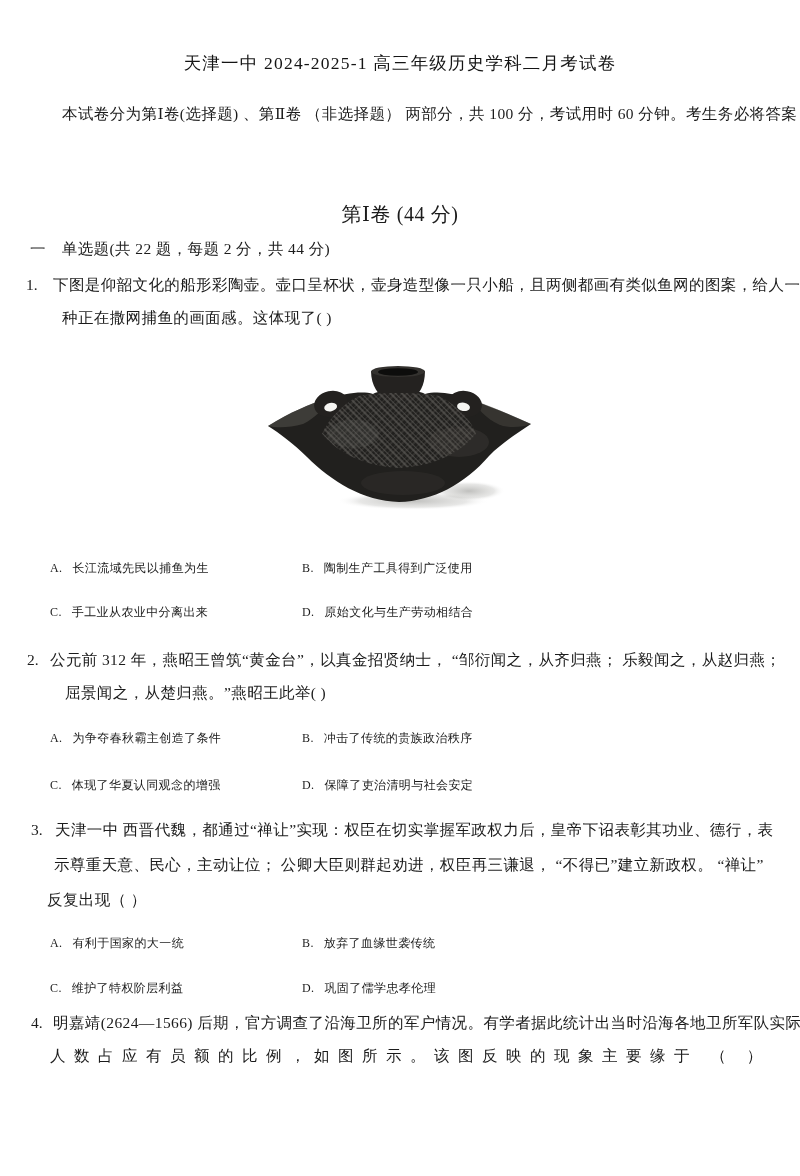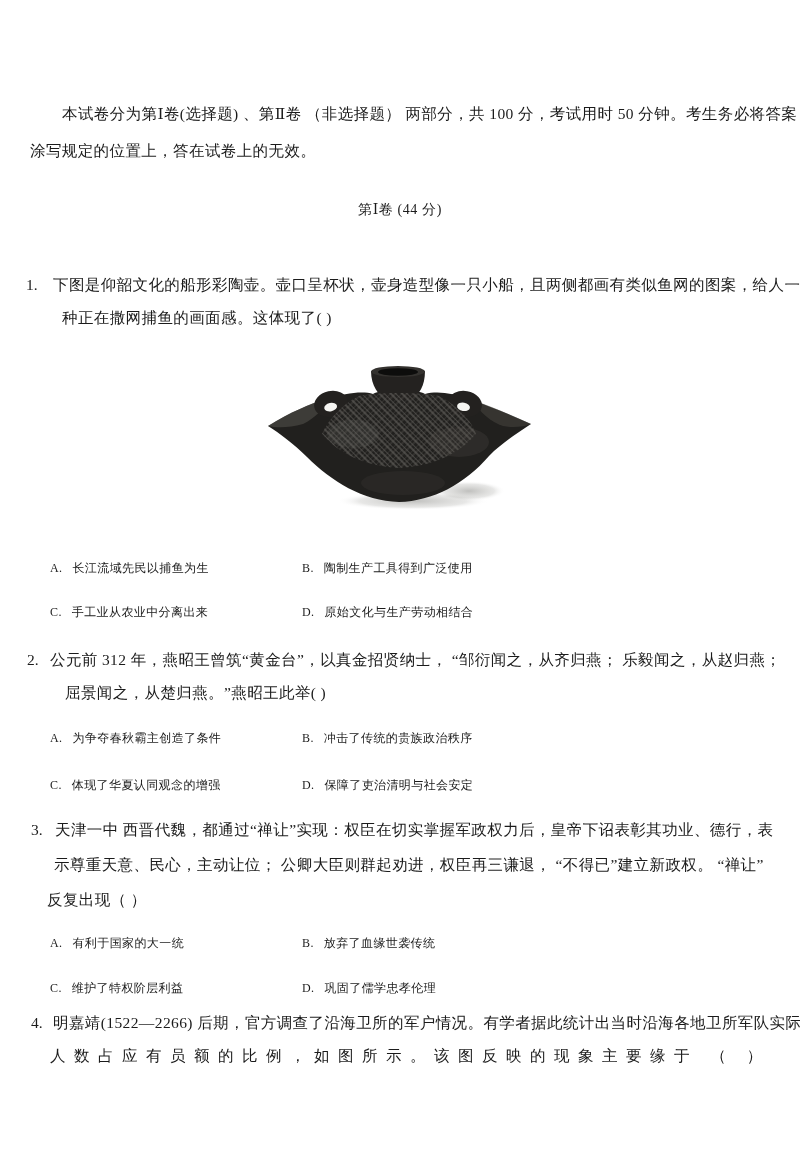--- a/index.html
+++ b/index.html
@@ -24,21 +24,21 @@
     text-align:center;
     font-size:17.5px;
     letter-spacing:1.2px;
     color:#141414;
     white-space:nowrap;
   }
   .center-heading{
     position:absolute;
     left:0;right:0;
     text-align:center;
-    font-size:14px;
+    font-size:20px;
     letter-spacing:0.6px;
     white-space:nowrap;
   }
   .q-num{
     position:absolute;
     white-space:nowrap;
     font-size:15.5px;
     line-height:22px;
   }
   .opt{
@@ -54,26 +54,27 @@
     position:absolute;
     left:263px;top:362px;
     width:272px;height:151px;
   }
 </style>
 </head>
 <body>
 
 <div class="page">
 
+  <div class="page-title" style="top:51px;">天津一中 2024-2025-1 高三年级历史学科二月考试卷</div>
 
-  <div class="t-line" style="left:62px;top:103px;">本试卷分为第Ⅰ卷(选择题) 、第Ⅱ卷 （非选择题） 两部分，共 100 分，考试用时 50 分钟。考生务必将答案</div>
-  <div class="t-line" style="left:30px;top:140px;">涂写规定的位置上，答在试卷上的无效。</div>
+  <div class="t-line" style="left:62px;top:103px;">本试卷分为第Ⅰ卷(选择题) 、第Ⅱ卷 （非选择题） 两部分，共 100 分，考试用时 60 分钟。考生务必将答案</div>
 
   <div class="center-heading" style="top:201px;">第Ⅰ卷 (44 分)</div>
 
+  <div class="t-line" style="left:30px;top:238px;">一　单选题(共 22 题，每题 2 分，共 44 分)</div>
 
   <div>
     <div class="q-num" style="left:26px;top:274px;">1.</div>
     <div class="t-line" style="left:53px;top:274px;">下图是仰韶文化的船形彩陶壶。壶口呈杯状，壶身造型像一只小船，且两侧都画有类似鱼网的图案，给人一</div>
     <div class="t-line" style="left:62px;top:307px;">种正在撒网捕鱼的画面感。这体现了( )</div>
 
     <div class="figure">
       <svg viewBox="0 0 272 151" width="272" height="151">
         <defs>
           <pattern id="net" width="8" height="8" patternUnits="userSpaceOnUse" patternTransform="rotate(45)">
@@ -164,17 +165,17 @@
     <div class="opt" style="left:50px;top:977px;">
       <span class="okey">C.</span><span>维护了特权阶层利益</span>
     </div>
     <div class="opt" style="left:302px;top:977px;">
       <span class="okey">D.</span><span>巩固了儒学忠孝伦理</span>
     </div>
   </div>
 
   <div>
     <div class="q-num" style="left:31px;top:1012px;">4.</div>
-    <div class="t-line" style="left:53px;top:1012px;">明嘉靖(1522—2266) 后期，官方调查了沿海卫所的军户情况。有学者据此统计出当时沿海各地卫所军队实际</div>
+    <div class="t-line" style="left:53px;top:1012px;">明嘉靖(2624—1566) 后期，官方调查了沿海卫所的军户情况。有学者据此统计出当时沿海各地卫所军队实际</div>
     <div class="t-line spread" style="left:50px;top:1045px;">人数占应有员额的比例，如图所示。该图反映的现象主要缘于 （ ）</div>
   </div>
 
 </div>
 
 </body></html>

